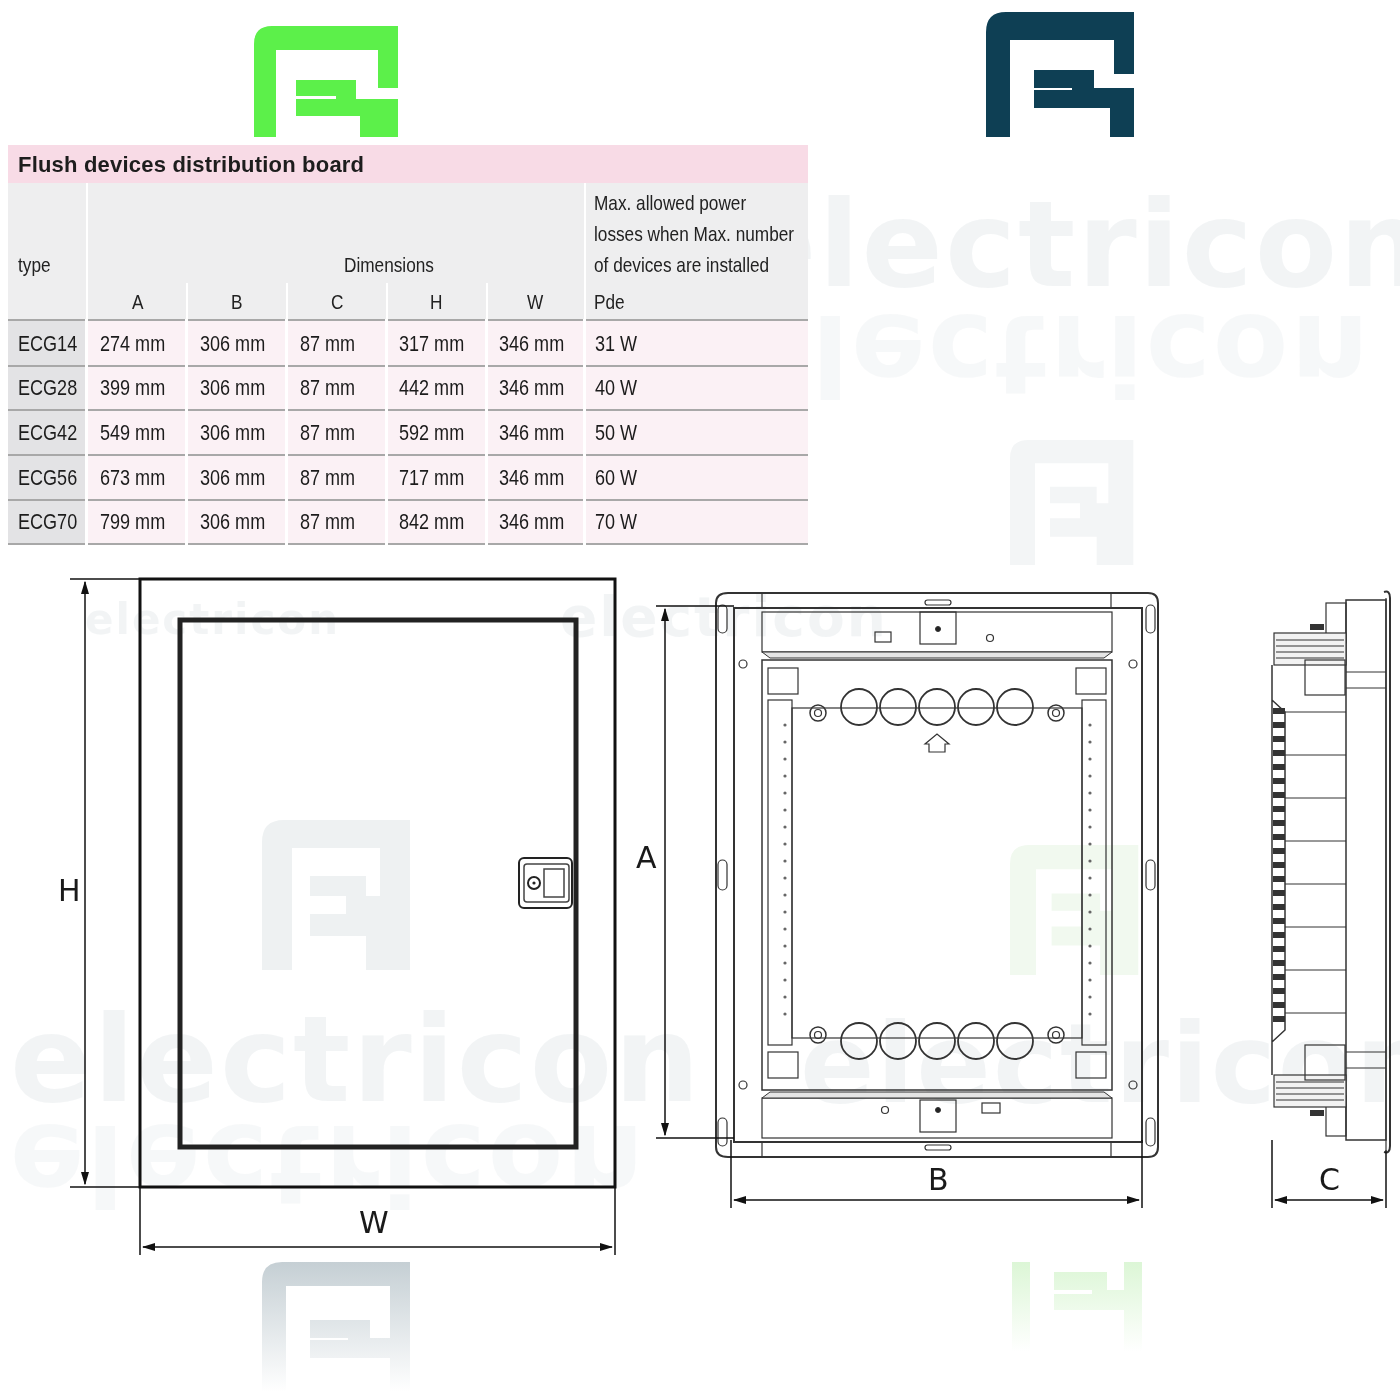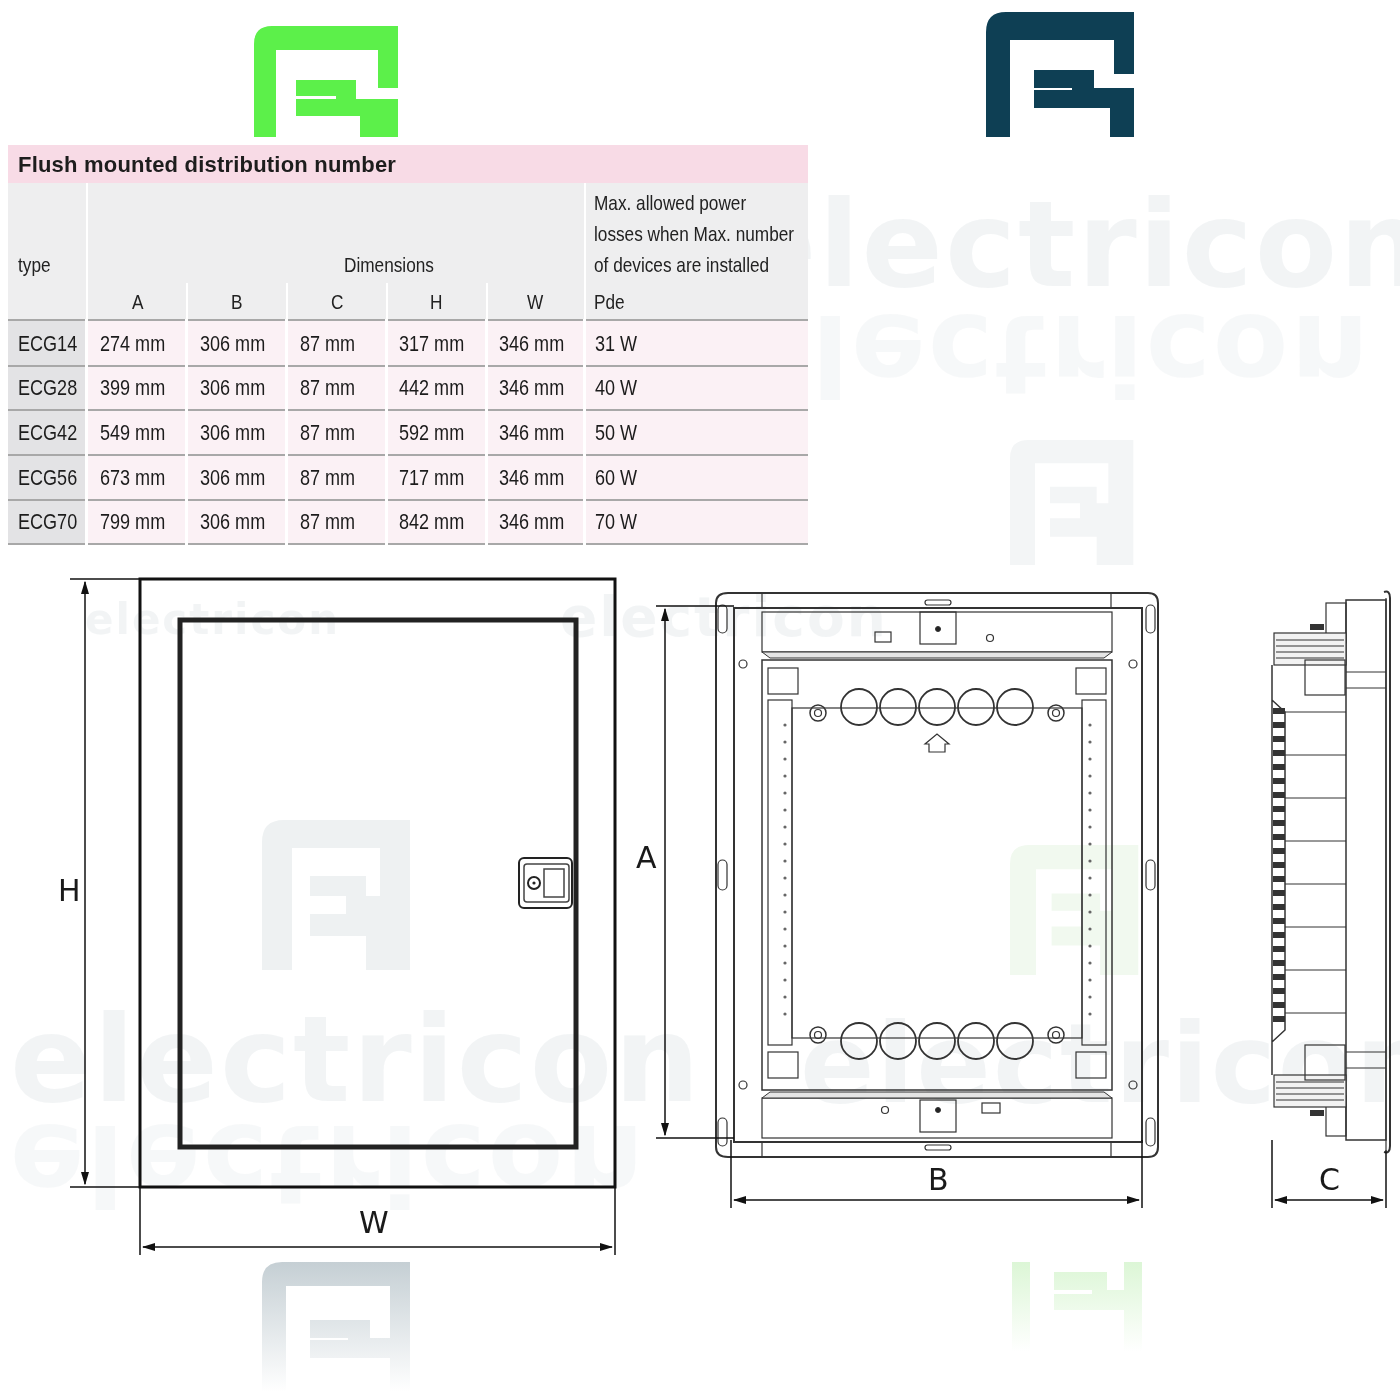--- a/index.html
+++ b/index.html
@@ -91,21 +91,21 @@
           <stop offset="0" stop-color="#dcf6d6"></stop>
           <stop offset="1" stop-color="#ffffff"></stop>
         </linearGradient>
       </defs>
     <path d="M0 90 V0 H18 V90 Z M42 10 H95 V28 H130 V90 H112 V48 H42 V32 H80 V28 H42 Z M112 0 H130 V28 H112 Z" fill="url(#fadeR)"></path>
   </svg>
 </div>
 
 <div>
   <div class="title-bar"></div>
-  <div class="title-text">Flush mounted distribution number</div>
+  <div class="title-text">Flush devices distribution board</div>
 
   <div class="hdr-block"></div>
 
   <div class="hdr-sep" style="left:86px;"></div>
   <div class="hdr-sep" style="left:584px;"></div>
   <div class="hdr-sub-sep" style="left:186px;"></div>
   <div class="hdr-sub-sep" style="left:286px;"></div>
   <div class="hdr-sub-sep" style="left:386px;"></div>
   <div class="hdr-sub-sep" style="left:486px;"></div>
 

